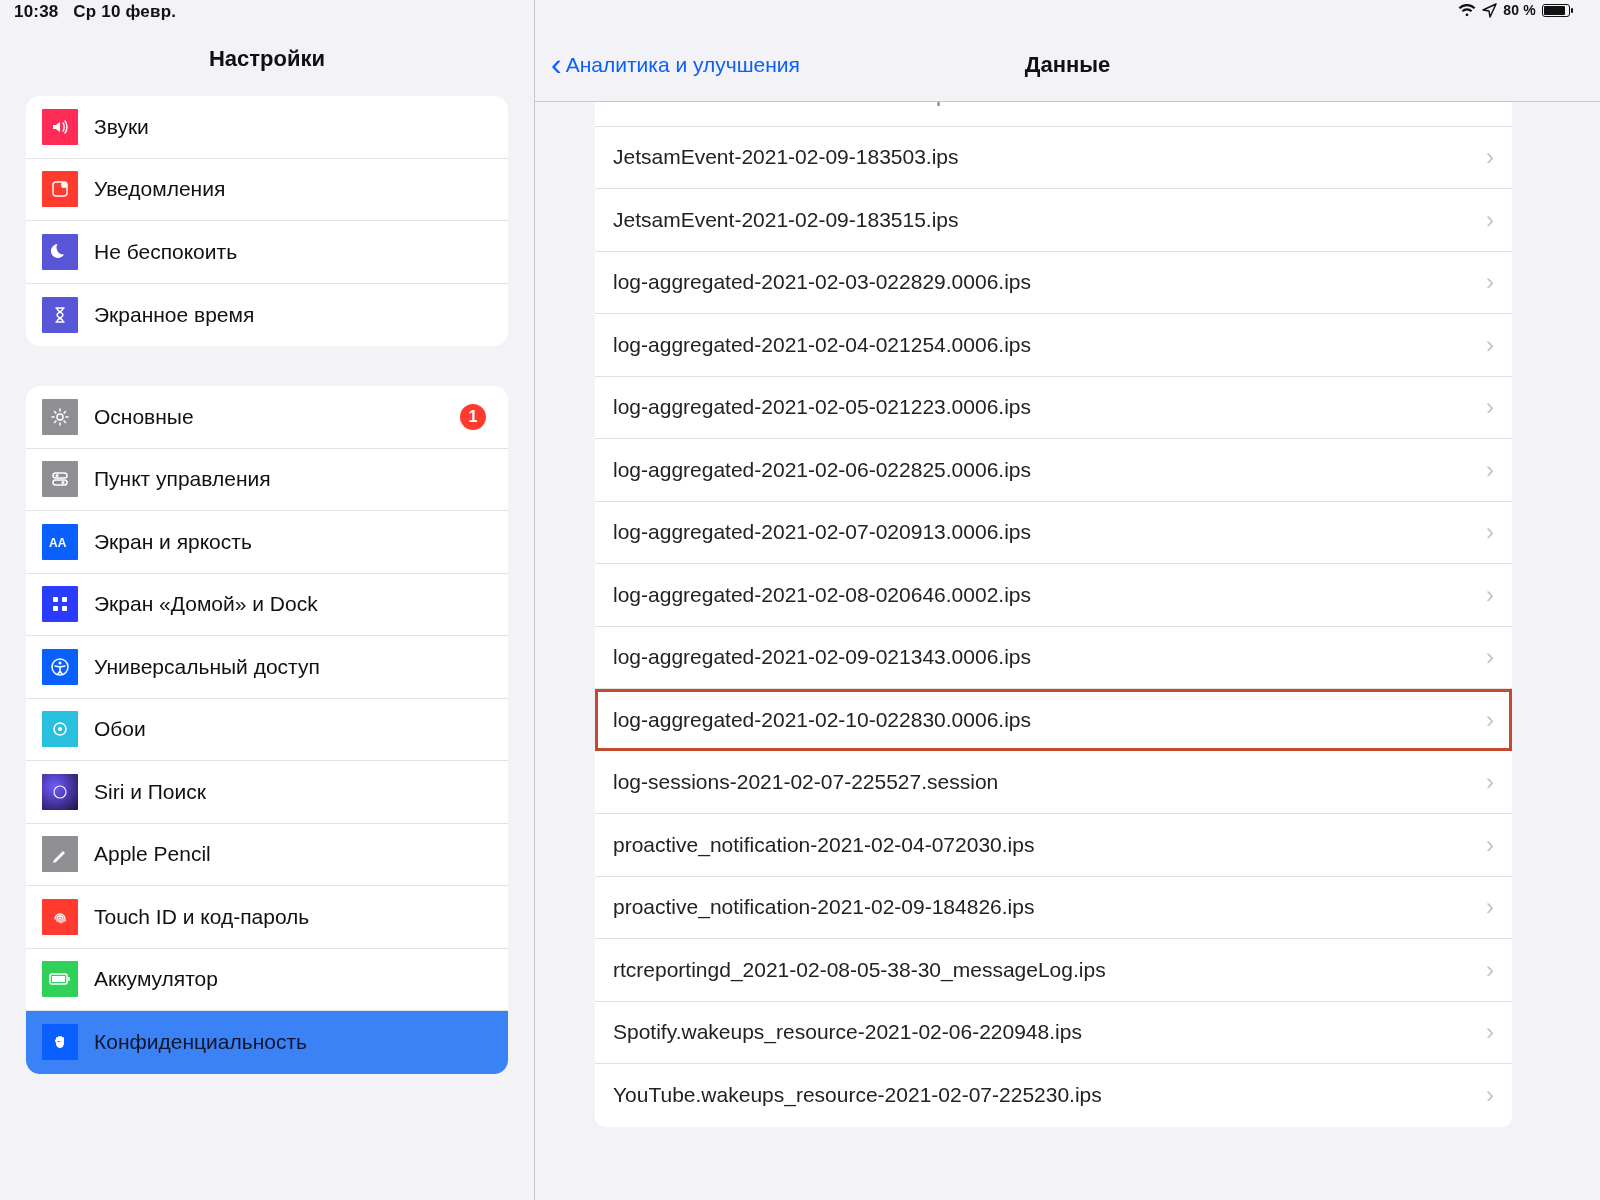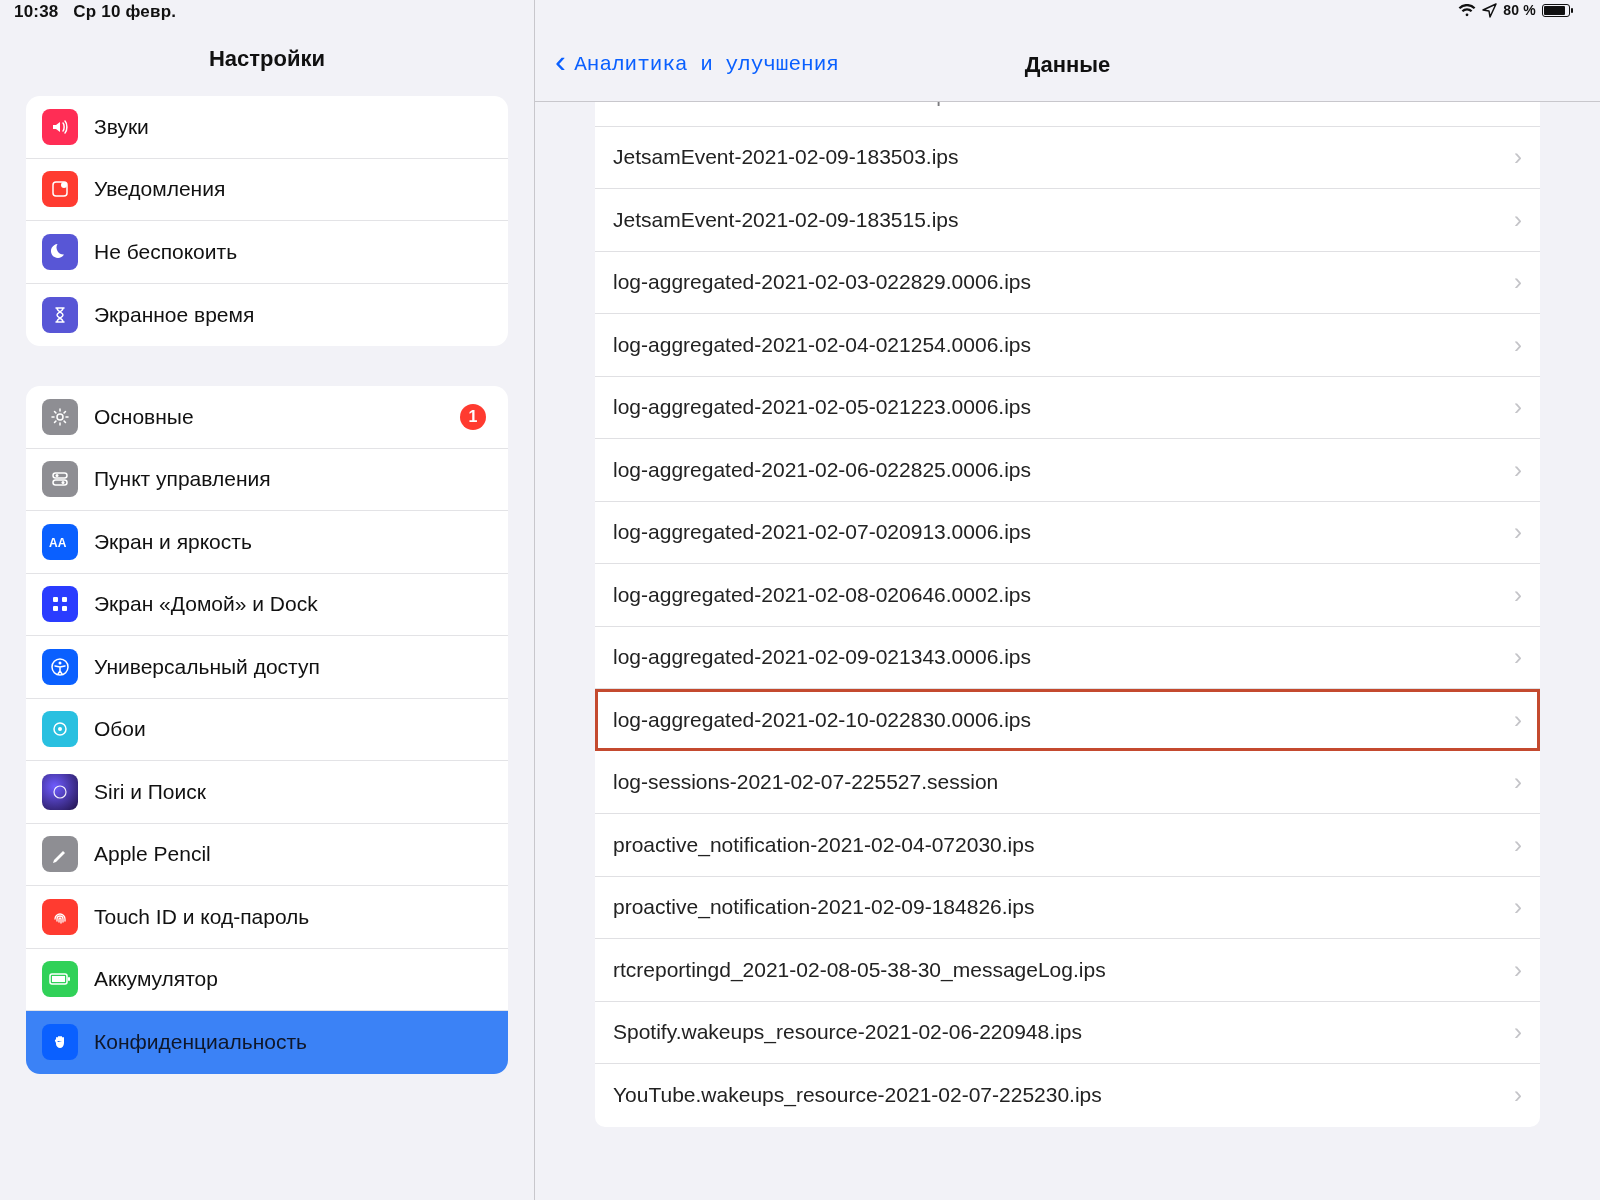--- a/index.html
+++ b/index.html
@@ -8,34 +8,34 @@
   .statusbar { position:absolute; top:0; left:0; right:0; height:26px; display:flex; align-items:flex-start; justify-content:space-between; padding:2px 30px 0 14px; font-size:17px; font-weight:600; letter-spacing:.2px; }
   .statusbar .right { display:flex; align-items:center; gap:6px; font-size:14px; }
   .battery { display:inline-flex; align-items:center; }
   .battery .bshell { width:28px; height:13px; border:1.5px solid #111; border-radius:3px; position:relative; display:inline-block; }
   .battery .bshell::after { content:''; position:absolute; right:-4px; top:3px; width:2px; height:5px; background:#111; border-radius:1px; }
   .battery .bfill { position:absolute; left:1px; top:1px; bottom:1px; width:80%; background:#111; border-radius:1px; }
   .sidebar { width:535px; min-width:535px; height:100%; border-right:1px solid #c8c7cc; background:#f2f2f7; display:flex; flex-direction:column; padding-top:28px; }
   .sidebar-title { text-align:center; font-size:22px; font-weight:700; padding:18px 16px 24px; }
   .content { flex:1; height:100%; display:flex; flex-direction:column; padding-top:28px; }
   .detail-header { position:relative; height:74px; border-bottom:1px solid #c8c7cc; display:flex; align-items:center; }
-  .back { display:flex; align-items:center; gap:4px; color:#0a60ff; font-size:21px; padding-left:16px; cursor:pointer;font-family:Liberation Mono, monospace; }
+  .back { display:flex; align-items:center; gap:4px; color:#0a60ff; font-size:21px; padding-left:16px; cursor:pointer; }
   .back .chev { font-size:32px; line-height:0; position:relative; top:-1px; font-weight:300; }
   .detail-title { position:absolute; left:0; right:0; text-align:center; font-size:22px; font-weight:700; pointer-events:none; }
-  .detail-body { flex:1; overflow:hidden; padding:0 60px 0 60px; }
+  .detail-body { flex:1; overflow:hidden; padding:0 88px 0 60px; }
   .filelist { background:#fff; border-radius:10px; overflow:hidden; margin-top:0; }
   .row { display:flex; align-items:center; justify-content:space-between; height:62.5px; padding:0 18px 0 18px; border-bottom:1px solid #e0e0e3; cursor:pointer; font-size:21px; color:#222; }
   .row:last-child { border-bottom:none; }
   .row .chevr { color:#c4c4c8; font-size:24px; }
   .row.highlight { box-shadow: inset 0 0 0 3px #c44a2f; border-bottom-color: transparent; }
   .row.faded { color:#7a7a7e; }
   .group { background:#fff; border-radius:14px; margin:0 26px 40px 26px; overflow:hidden; }
   .cell { display:flex; align-items:center; height:62.5px; padding:0 16px; border-bottom:1px solid #e3e3e6; cursor:pointer; font-size:21px; }
   .cell:last-child { border-bottom:none; }
-  .cell .icon { width:36px; height:36px; border-radius:8px; margin-right:16px; display:flex; align-items:center; justify-content:center; color:#fff; font-size:20px; flex:0 0 36px; }
+  .cell .icon { width:36px; height:36px; border-radius:1px; margin-right:16px; display:flex; align-items:center; justify-content:center; color:#fff; font-size:20px; flex:0 0 36px; }
   .cell .label { flex:1; }
   .cell .badge { background:#ff3b30; color:#fff; border-radius:50%; width:26px; height:26px; display:flex; align-items:center; justify-content:center; font-size:16px; font-weight:600; margin-right:6px; }
   .cell.selected { background:#3b82f6; color:#fff; }
   .cell.selected .label { color:#0f172a; }
   
   .ic-notif { background:#ff3b30; }
   .ic-sound { background:#ff2d55; }
   .ic-dnd   { background:#5856d6; }
   .ic-screentime { background:#5856d6; }
   .ic-general { background:#8e8e93; }

